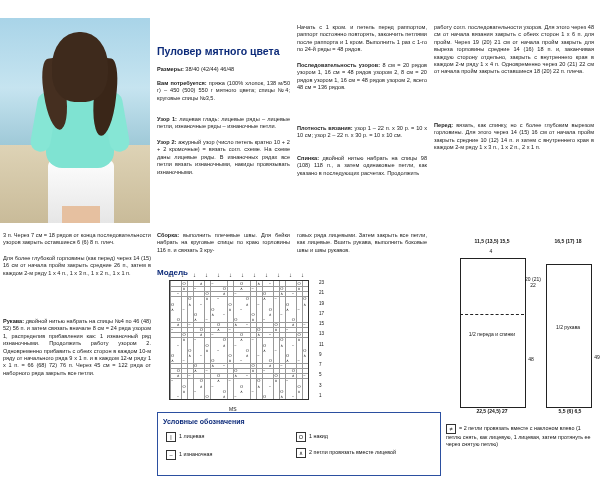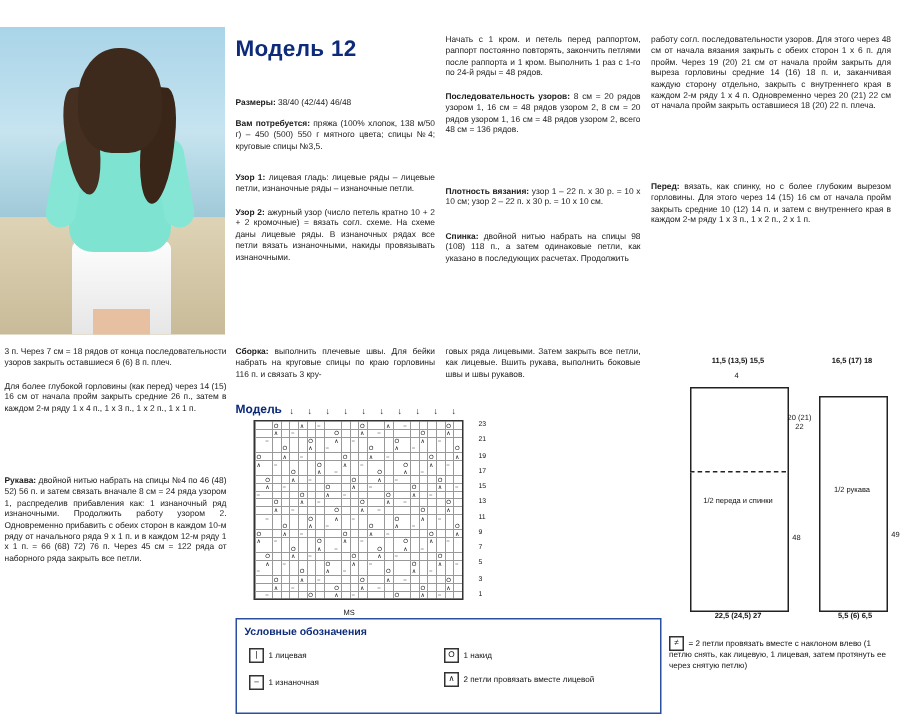--- a/index.html
+++ b/index.html
@@ -105,21 +105,21 @@
     <div class="legs"></div>
     <div class="body"></div>
     <div class="armL"></div>
     <div class="armR"></div>
     <div class="hair2"></div>
     <div class="hair3"></div>
     <div class="face"></div>
     <div class="hair"></div>
   </div>
 
-  <div class="model-title">Модель 12</div>
+  <div class="model-sub">Пуловер мятного цвета</div>
 
   <div class="tb col-a" style="top:66px;"><b>Размеры:</b> 38/40 (42/44) 46/48</div>
   <div class="tb col-a" style="top:80px;"><b>Вам потребуется:</b> пряжа (100% хлопок, 138 м/50 г) – 450 (500) 550 г мятного цвета; спицы №4; круговые спицы №3,5.</div>
   <div class="tb col-a" style="top:116px;"><b>Узор 1:</b> лицевая гладь: лицевые ряды – лицевые петли, изнаночные ряды – изнаночные петли.</div>
   <div class="tb col-a" style="top:139px;"><b>Узор 2:</b> ажурный узор (число петель кратно 10 + 2 + 2 кромочные) = вязать согл. схеме. На схеме даны лицевые ряды. В изнаночных рядах все петли вязать изнаночными, накиды провязывать изнаночными.</div>
 
   <div class="tb col-b" style="top:24px;">Начать с 1 кром. и петель перед раппортом, раппорт постоянно повторять, закончить петлями после раппорта и 1 кром. Выполнить 1 раз с 1-го по 24-й ряды = 48 рядов.</div>
   <div class="tb col-b" style="top:62px;"><b>Последовательность узоров:</b> 8 см = 20 рядов узором 1, 16 см = 48 рядов узором 2, 8 см = 20 рядов узором 1, 16 см = 48 рядов узором 2, всего 48 см = 136 рядов.</div>
   <div class="tb col-b" style="top:125px;"><b>Плотность вязания:</b> узор 1 – 22 п. х 30 р. = 10 х 10 см; узор 2 – 22 п. х 30 р. = 10 х 10 см.</div>
   <div class="tb col-b" style="top:155px;"><b>Спинка:</b> двойной нитью набрать на спицы 98 (108) 118 п., а затем одинаковые петли, как указано в последующих расчетах. Продолжить</div>

